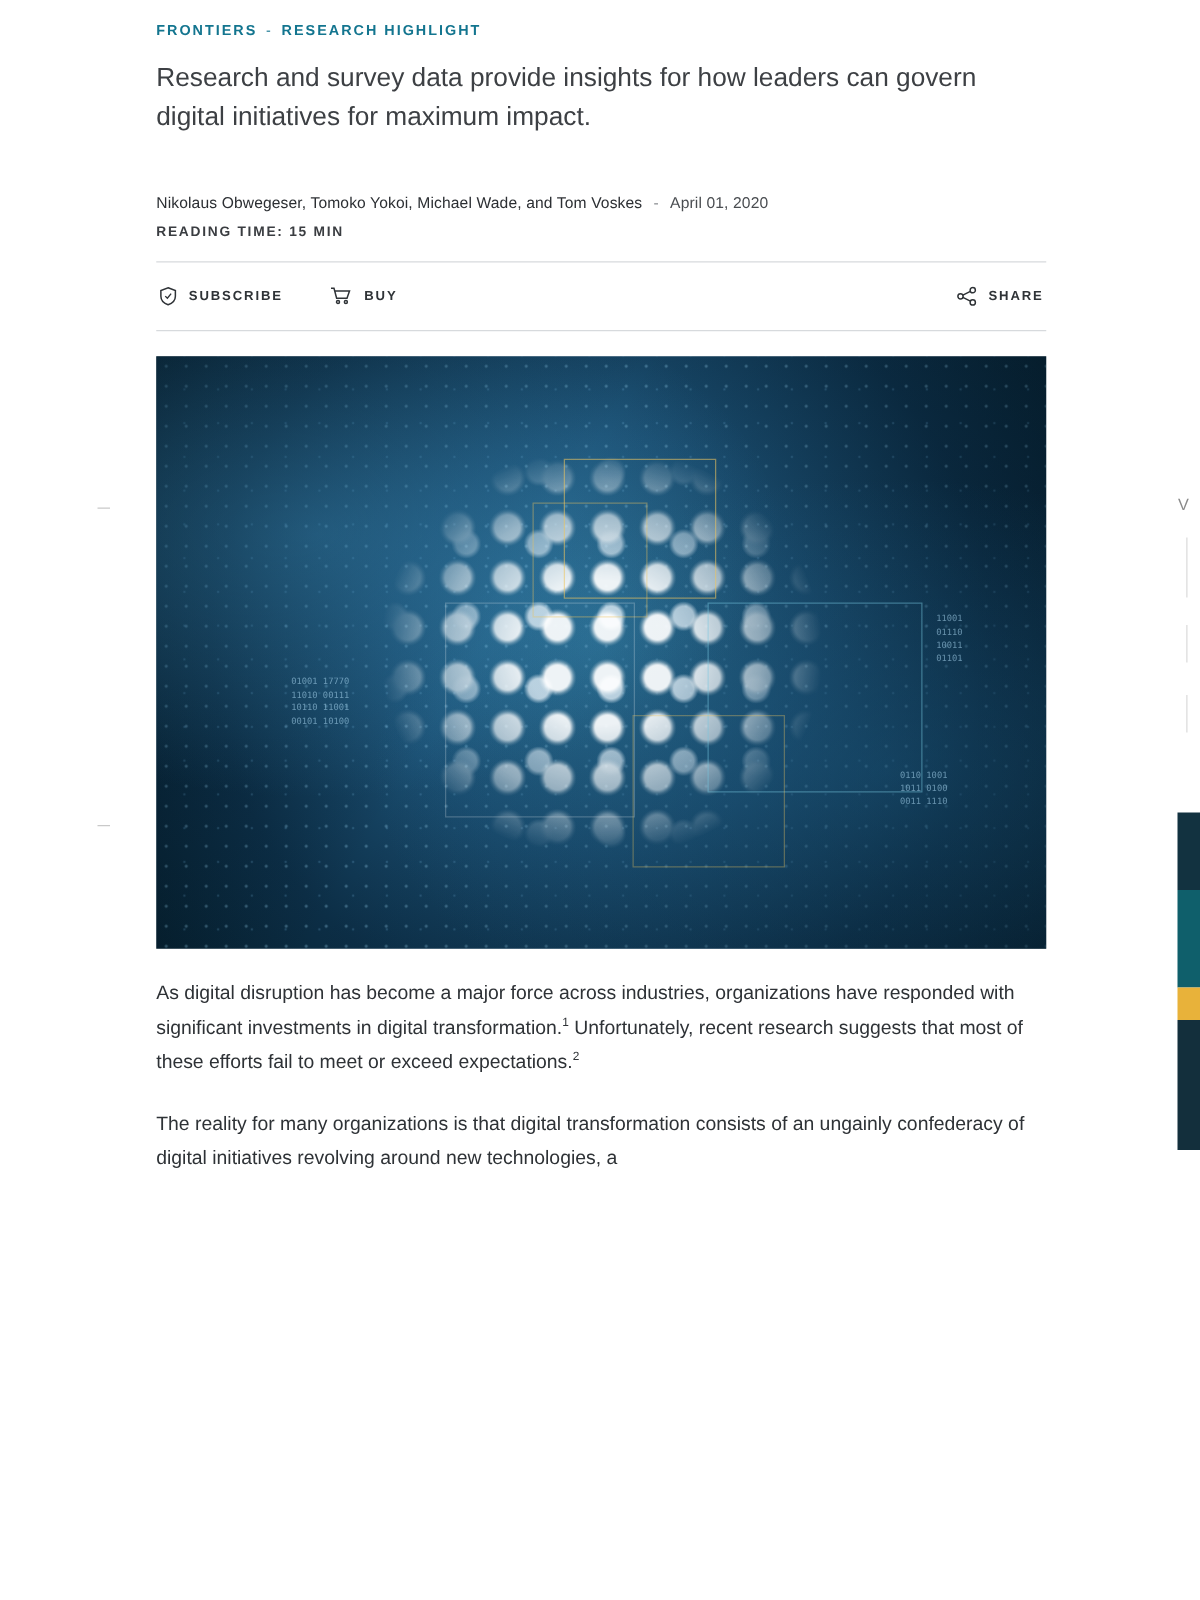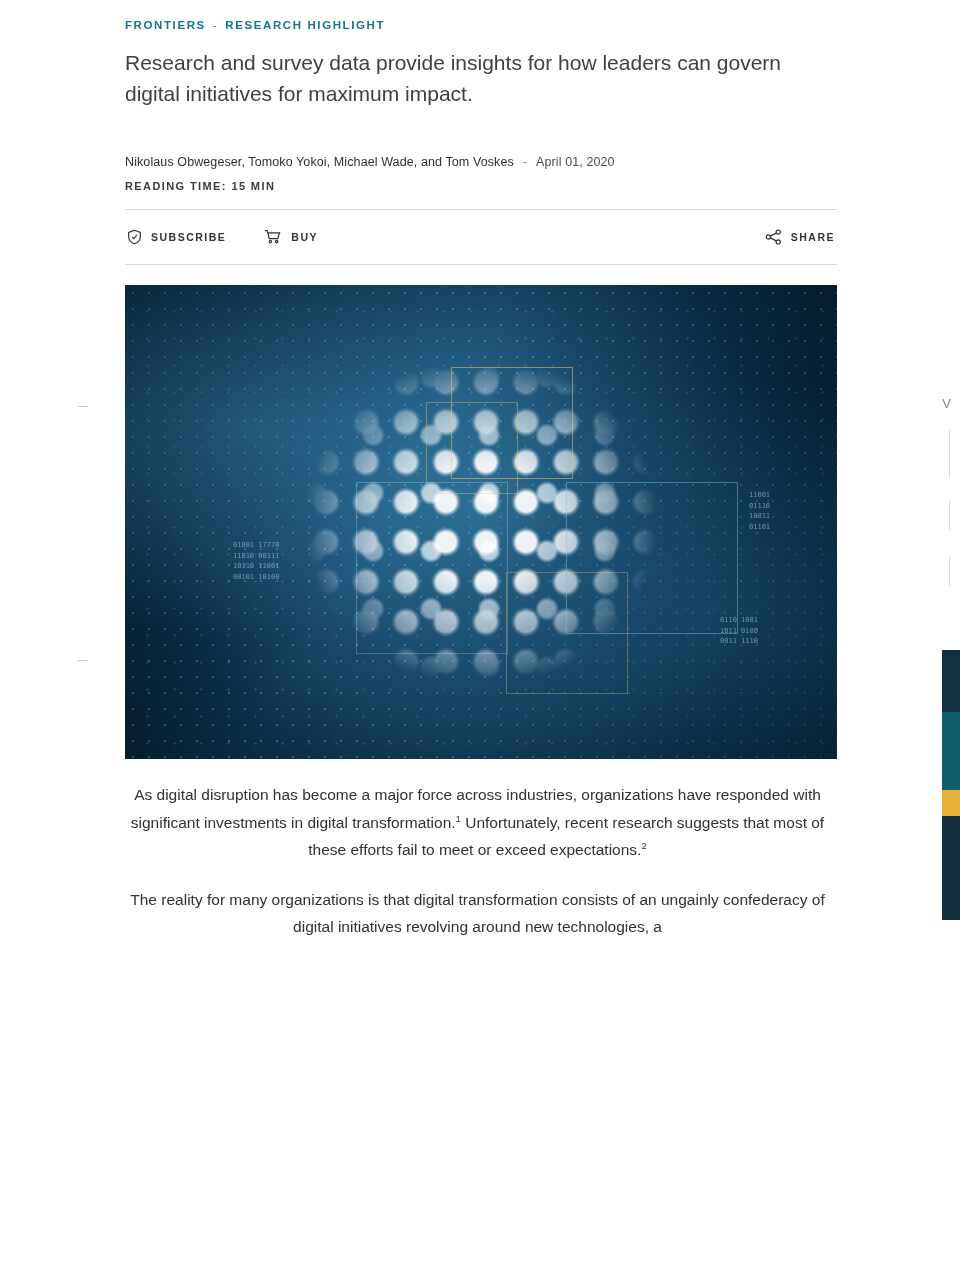--- a/index.html
+++ b/index.html
@@ -230,21 +230,21 @@
   .cb3 { left: 572px; top: 330px; margin-left: 23px; }
 
   
   .body {
     margin-top: 22px;
     width: 705px;
     font-size: 15.5px;
     line-height: 1.78;
     color: #2e3236;
   }
-  .body p { margin: 0 0 22px 0; text-align: center; }
+  .body p { margin: 0 0 22px 0; }
   .body sup { font-size: 9.5px; vertical-align: super; }
 </style>
 </head>
 <body>
 
 <div class="page">
 
   <div class="rail rail-1"></div>
   <div class="rail rail-2"></div>
 

